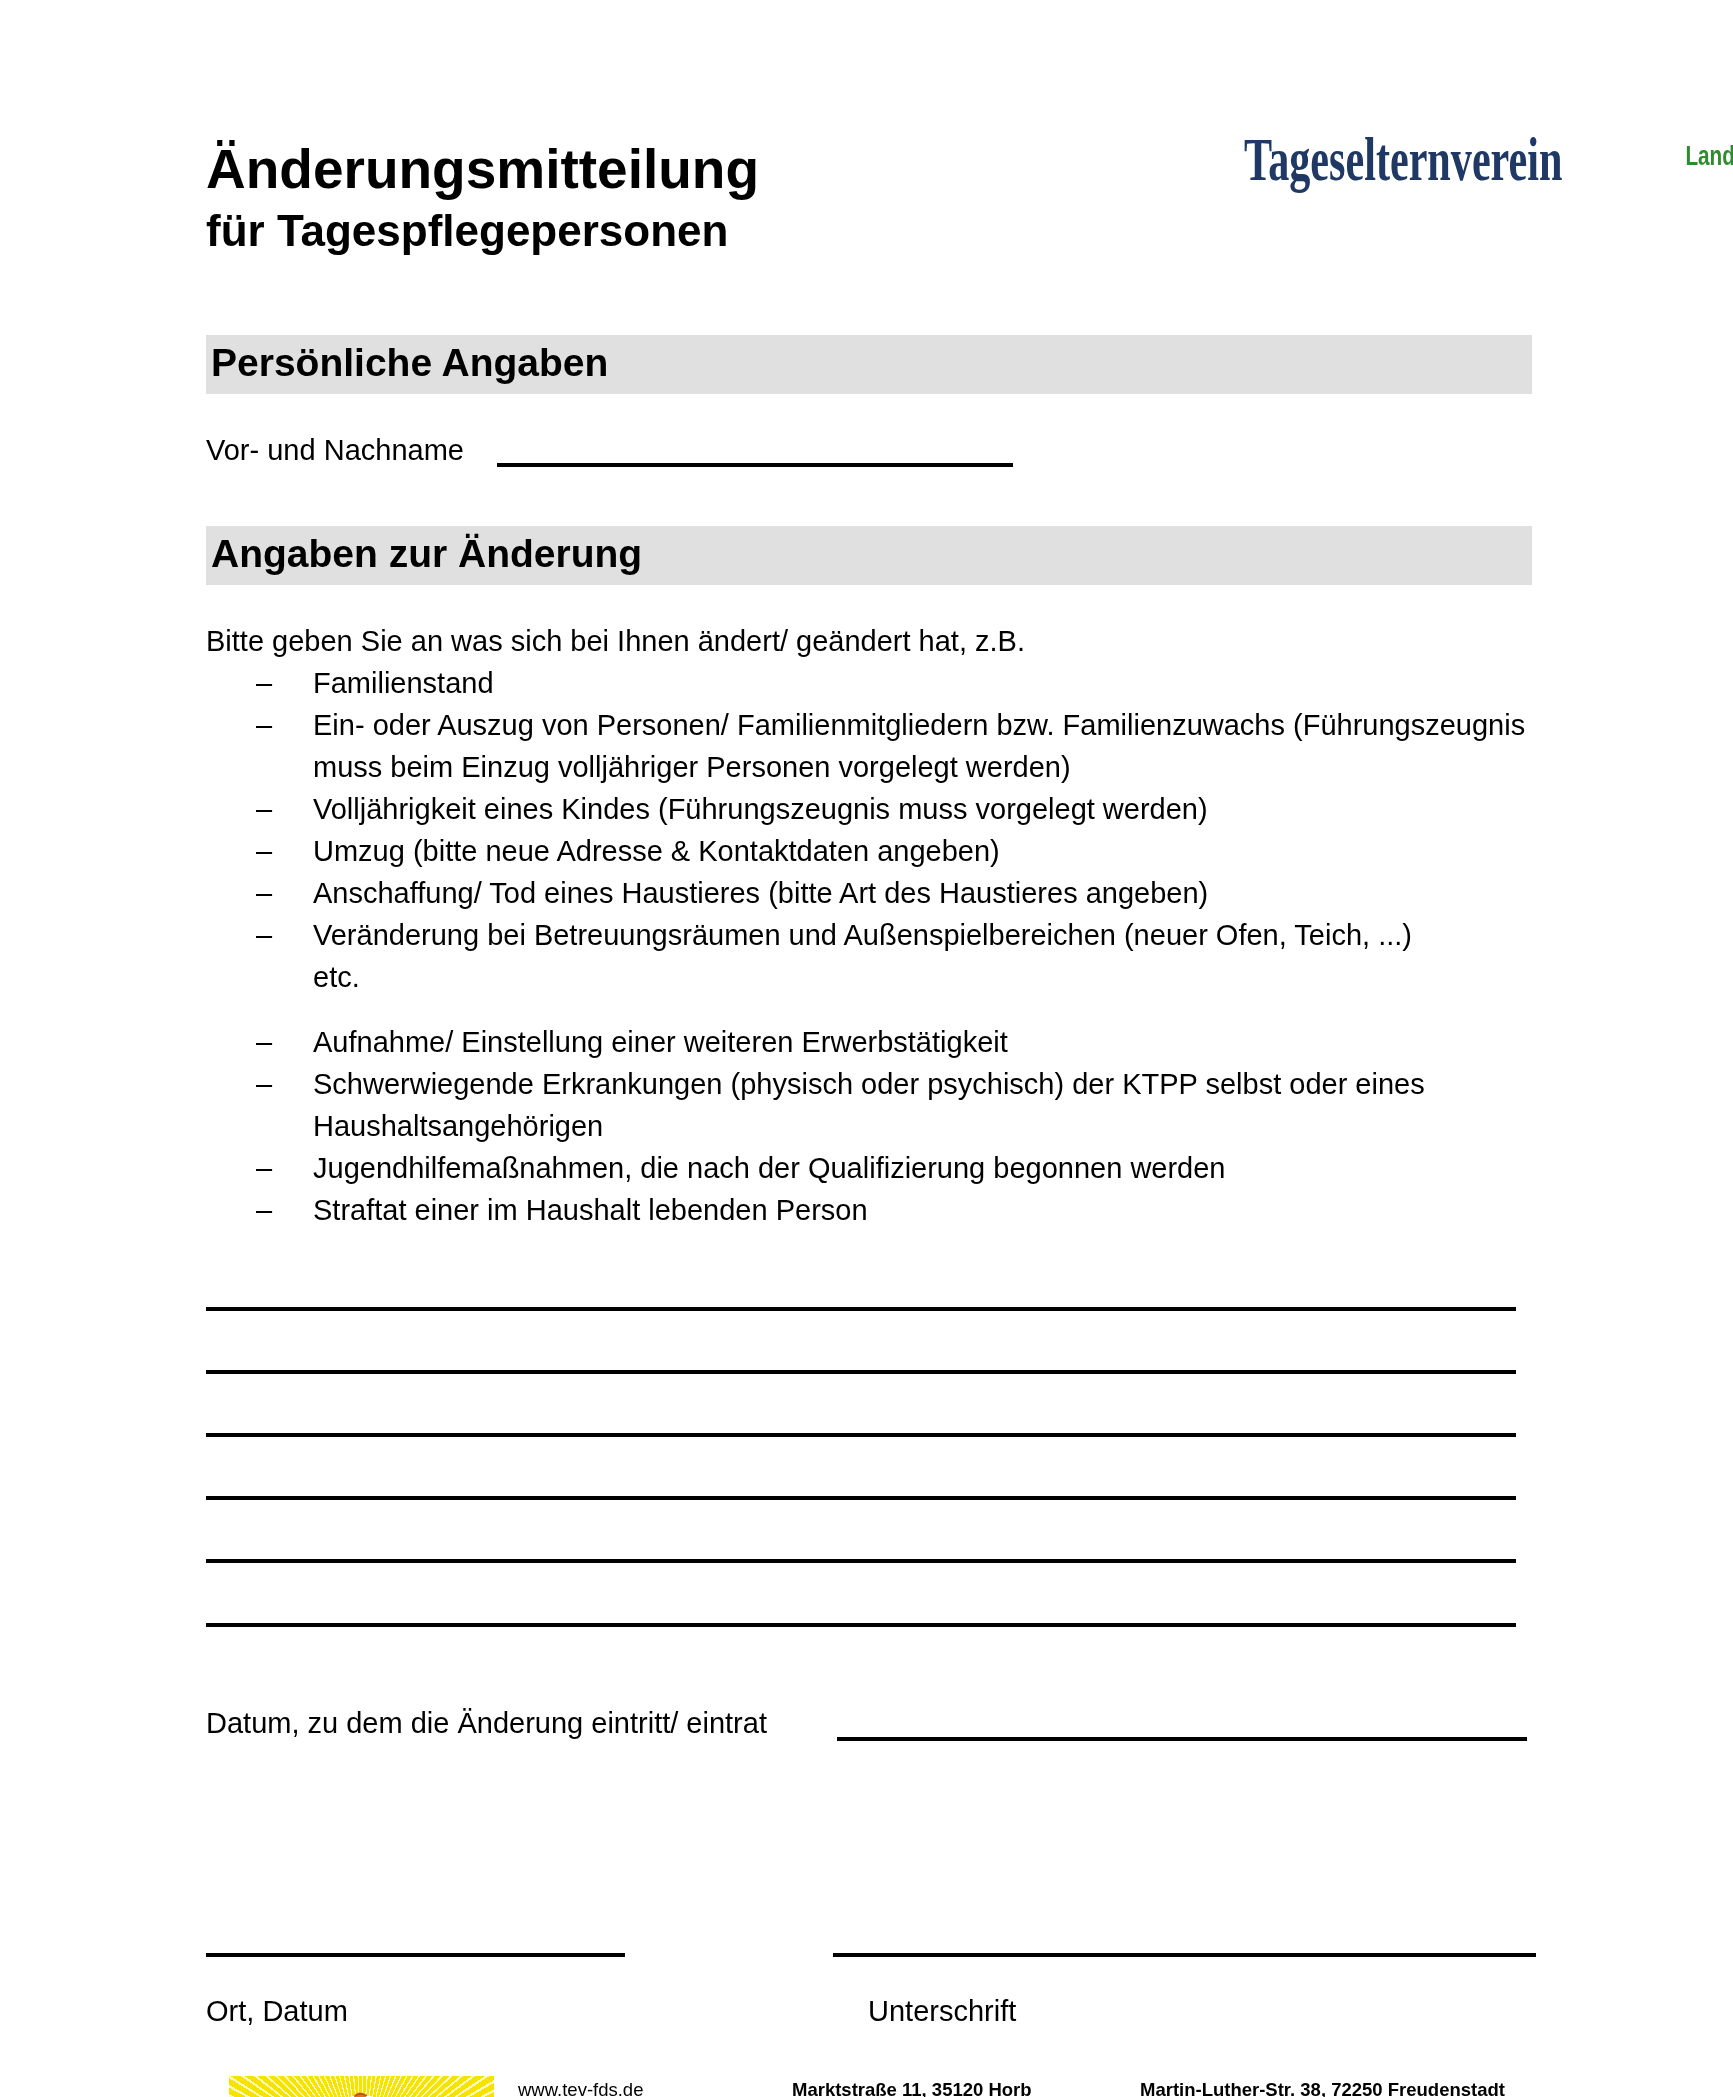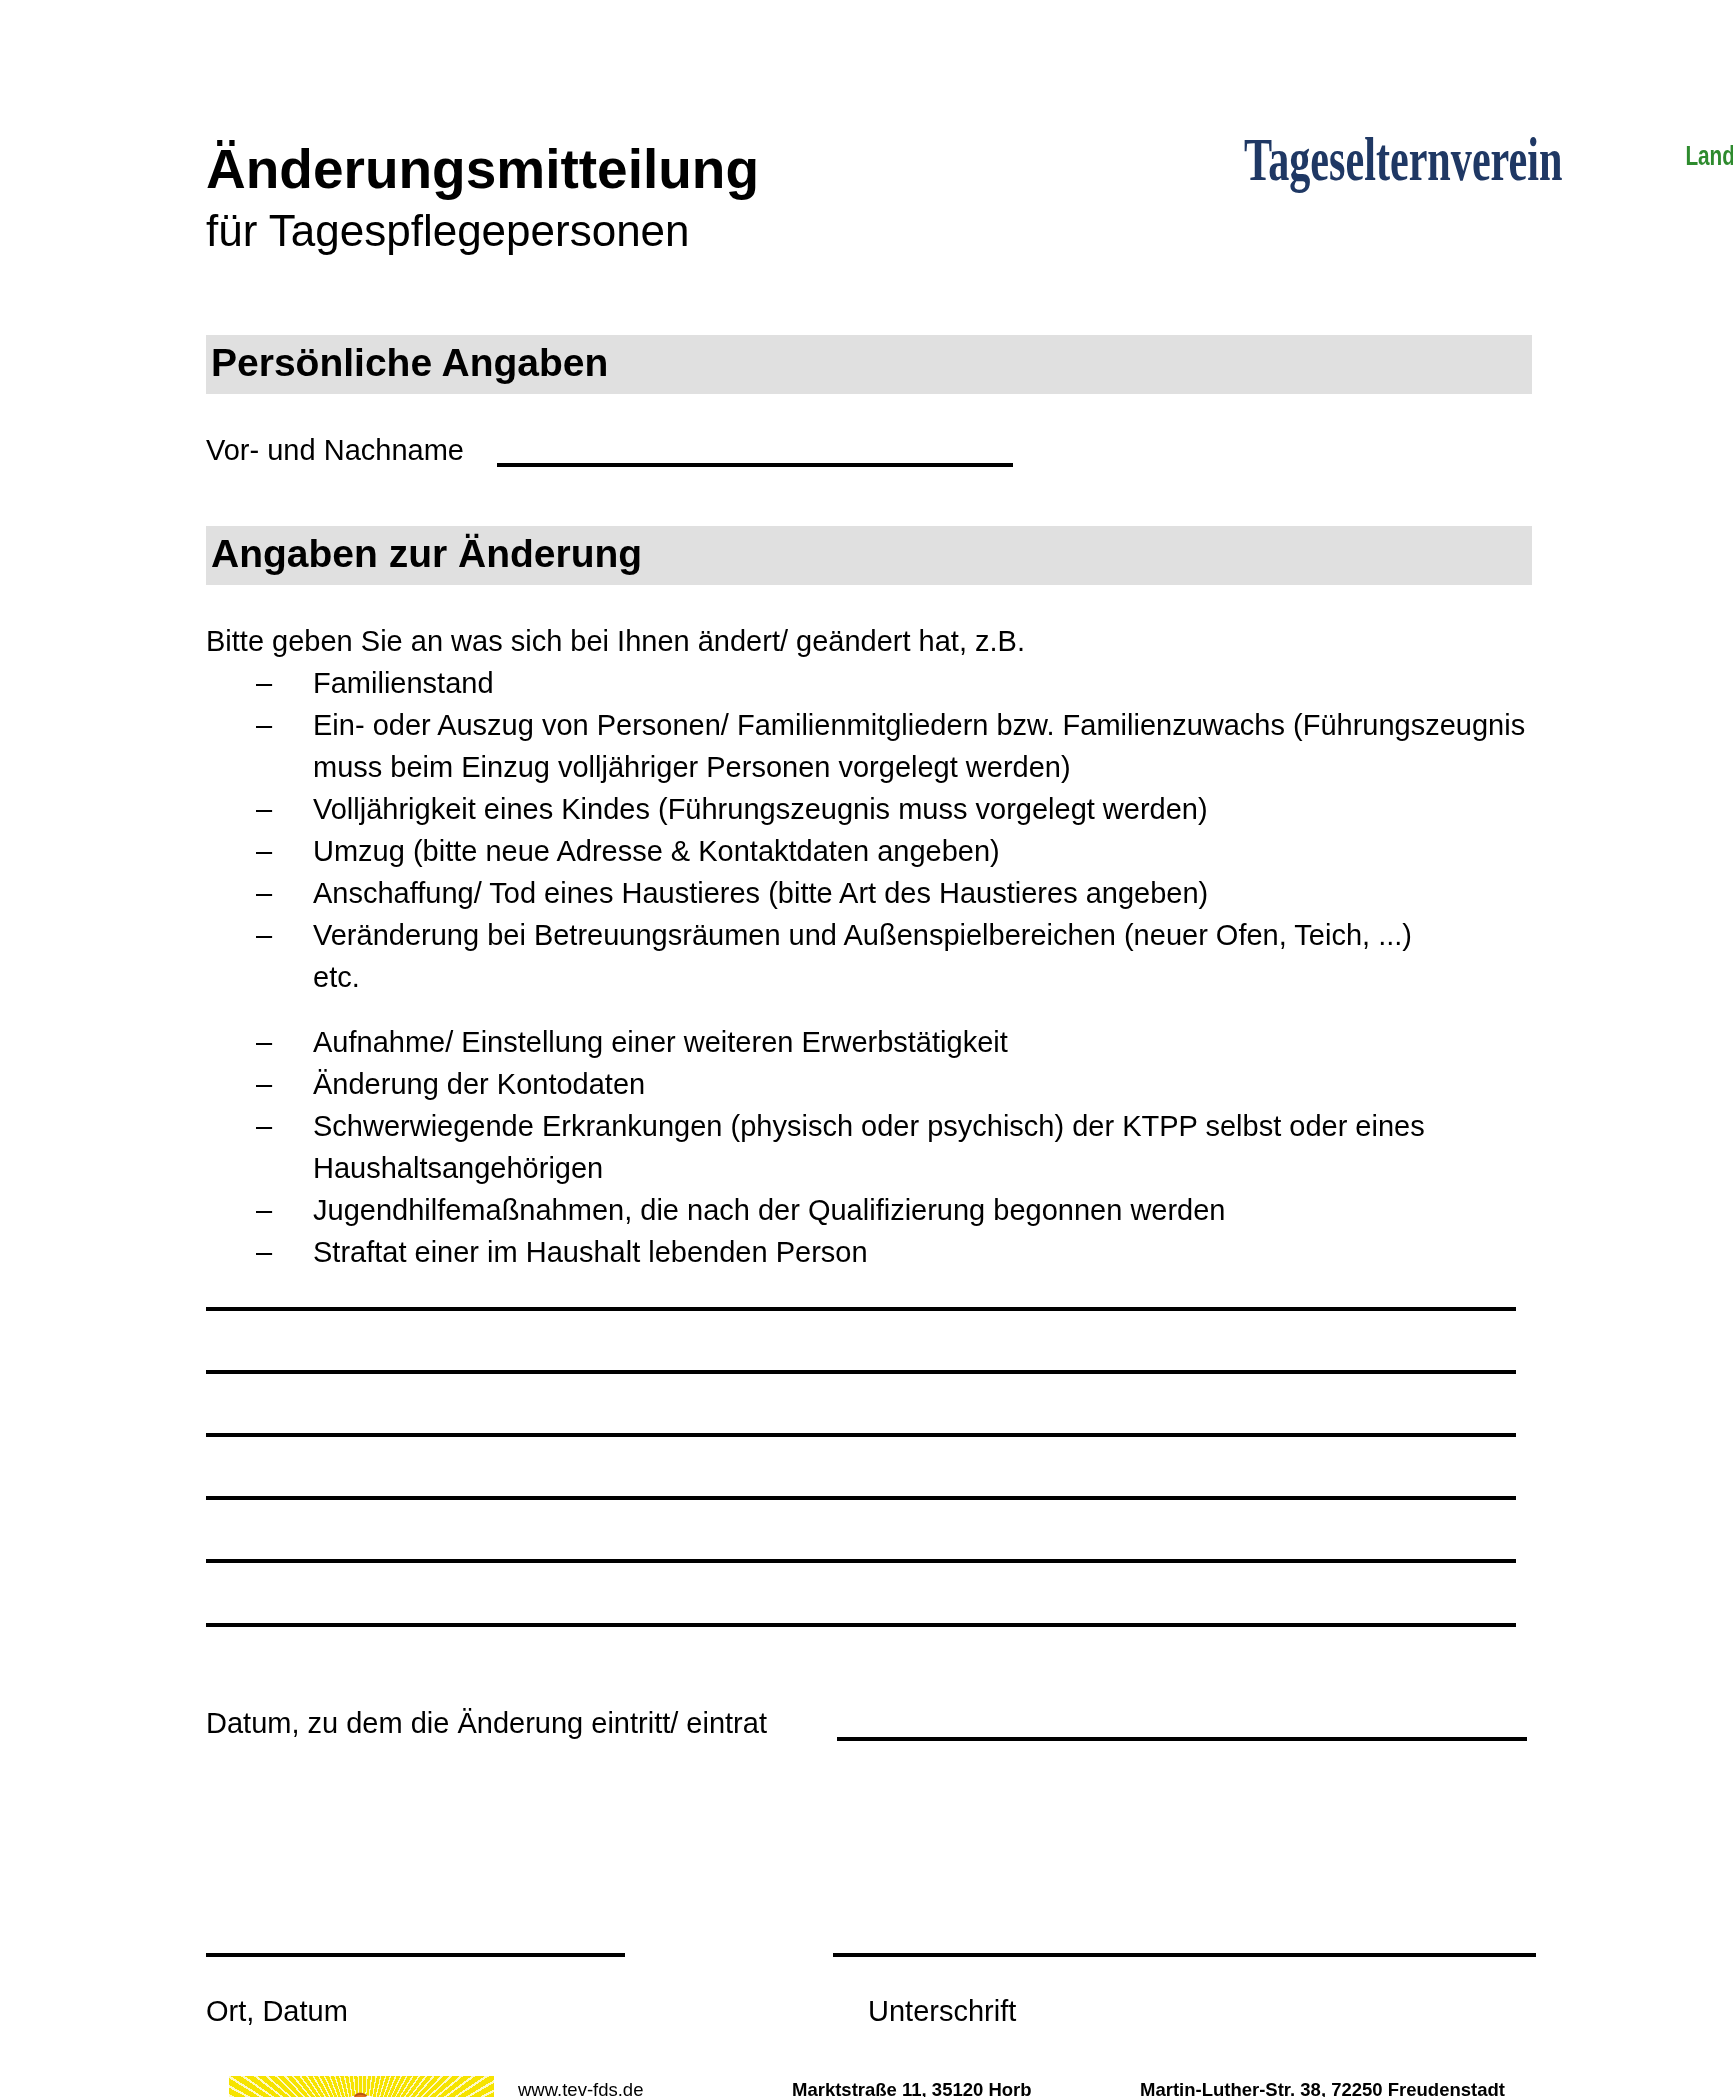--- a/index.html
+++ b/index.html
@@ -7,21 +7,21 @@
     position:relative;
     width:1733px;height:2453px;
     background:#ffffff;
     font-family:"Liberation Sans",sans-serif;
     color:#000;
     overflow:hidden;
   }
   
   .title-block{position:absolute;left:206px;top:138px;}
   .title-block h1{margin:0;font-size:55px;line-height:63px;font-weight:700;}
-  .title-block .subtitle{margin:1.7px 0 0 0;font-size:44px;line-height:55px;font-weight:400;}
+  .title-block .subtitle{margin:1.7px 0 0 0;font-size:44px;line-height:55px;font-weight:700;}
 
   .logo{position:absolute;display:flex;flex-direction:row;align-items:center;}
   .logo-top{left:1169px;top:102px;width:367px;}
   .logo-art{position:relative;width:100%;
     background:
       repeating-conic-gradient(from 200deg at 50% 100%,
         rgba(255,255,255,0) 0deg 2.2deg,
         rgba(255,255,255,.78) 2.2deg 3.1deg),
       #f6e300;}
   .logo-top .logo-art{height:107px;}
@@ -139,21 +139,20 @@
         <li>Anschaffung/ Tod eines Haustieres (bitte Art des Haustieres angeben)</li>
         <li>Veränderung bei Betreuungsräumen und Außenspielbereichen (neuer Ofen, Teich, ...)</li>
       </ul>
     <div class="etc-line">etc.</div>
   </div>
 
   <div class="bullets group2">
     <ul>
 
     <li>Aufnahme/ Einstellung einer weiteren Erwerbstätigkeit</li>
-        <li>Änderung der Kontodaten</li>
         <li>Schwerwiegende Erkrankungen (physisch oder psychisch) der KTPP selbst oder eines Haushaltsangehörigen</li>
         <li>Jugendhilfemaßnahmen, die nach der Qualifizierung begonnen werden</li>
         <li>Straftat einer im Haushalt lebenden Person</li>
       </ul>
   </div>
 
   <div class="uline wline1"></div>
   <div class="uline wline2"></div>
   <div class="uline wline3"></div>
   <div class="uline wline4"></div>

